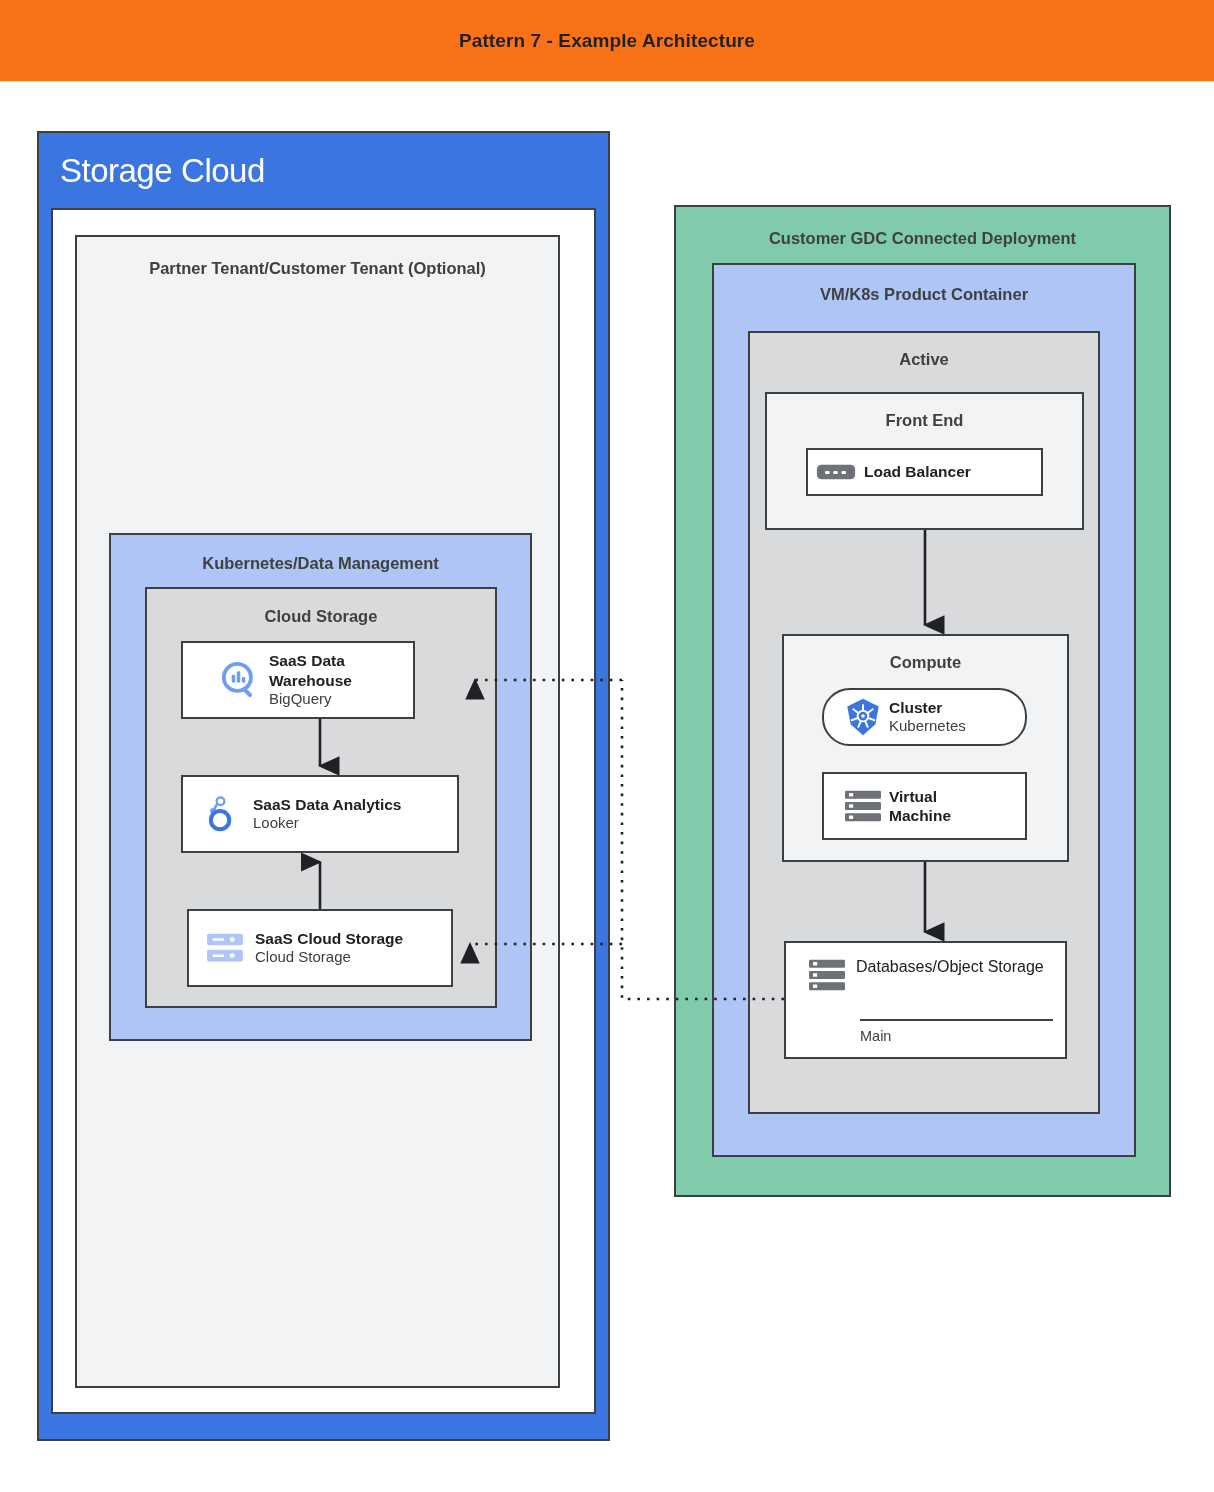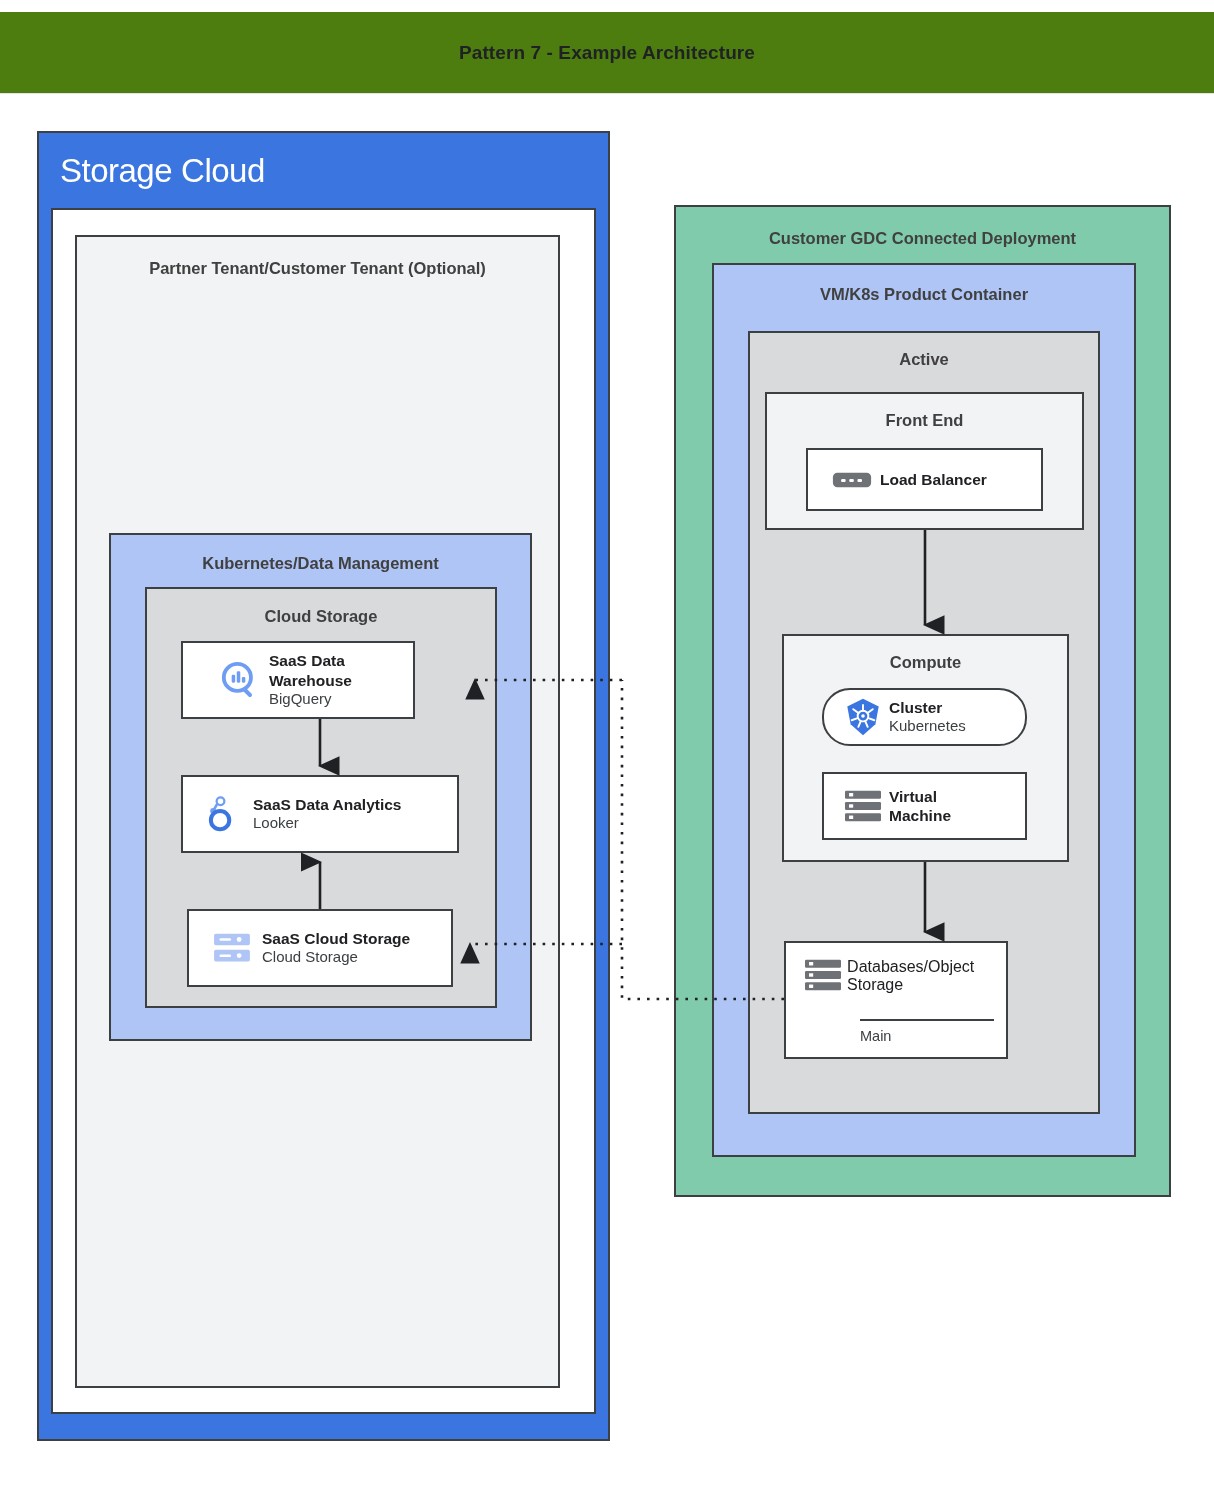--- a/index.html
+++ b/index.html
@@ -8,23 +8,22 @@
     background: #ffffff;
     font-family: "Liberation Sans", sans-serif;
     color: #202124;
     overflow: hidden;
   }
   #canvas { position: relative; width: 1214px; height: 1492px; }
 
   
   .header {
     position: absolute; left: 0; top: 0; width: 1214px; height: 82px;
-    background: #4d7c0f;
+    background: #f97316;
     border-bottom: 1px solid #e3e5e8;
-    margin-top: 12px;
   }
   .header-title {
     position: absolute; left: 0; top: 30px; width: 1214px;
     text-align: center;
     font-size: 19px; font-weight: bold; letter-spacing: .1px;
     color: #1f2124;
   }
 
   
   .box { position: absolute; border: 2px solid #3c4043; }
@@ -125,21 +124,21 @@
         <circle cx="11.5" cy="20.5" r="3.3" fill="#6f9df4"></circle>
         <circle cx="19.5" cy="31" r="10.5" fill="none" stroke="#3b76e0" stroke-width="4.6"></circle>
       </svg>
     </div>
     <div class="txt">
       <span class="t1">SaaS Data Analytics</span>
       <span class="t2">Looker</span>
     </div>
   </div>
 
-  <div class="card" style="left:187px; top:909px; width:266px; height:78px; padding-left:13px;">
+  <div class="card" style="left:187px; top:909px; width:266px; height:78px; padding-left:6px;">
     <div class="ico" style="width:60px;">
       <svg width="44" height="34" viewBox="0 0 48 38">
         <rect x="4" y="3" width="40" height="13" rx="2" fill="#aec5f6"></rect>
         <rect x="4" y="21" width="40" height="13" rx="2" fill="#aec5f6"></rect>
         <rect x="10" y="8.2" width="13" height="2.8" rx="1.4" fill="#ffffff"></rect>
         <rect x="10" y="26.2" width="13" height="2.8" rx="1.4" fill="#ffffff"></rect>
         <circle cx="32" cy="9.5" r="2.7" fill="#ffffff"></circle>
         <circle cx="32" cy="27.5" r="2.7" fill="#ffffff"></circle>
       </svg>
     </div>
@@ -158,21 +157,21 @@
   </div>
 
   <div class="box active-gray" style="left:748px; top:331px; width:352px; height:783px;">
     <div class="box-title" style="top:17px; font-size:16.5px;">Active</div>
   </div>
 
   <div class="box frontend-gray" style="left:765px; top:392px; width:319px; height:138px;">
     <div class="box-title" style="top:17px; font-size:16.5px;">Front End</div>
   </div>
 
-  <div class="card" style="left:806px; top:448px; width:237px; height:63px; padding-left:16px;">
+  <div class="card" style="left:806px; top:448px; width:237px; height:48px; ">
     <div class="ico" style="width:56px;">
       <svg width="40" height="22" viewBox="0 0 44 22">
         <rect x="1" y="3" width="42" height="16" rx="5" fill="#6e7175"></rect>
         <rect x="10" y="10" width="5" height="3.2" rx="1.2" fill="#ffffff"></rect>
         <rect x="19" y="10" width="5" height="3.2" rx="1.2" fill="#ffffff"></rect>
         <rect x="28" y="10" width="5" height="3.2" rx="1.2" fill="#ffffff"></rect>
       </svg>
     </div>
     <div class="txt">
       <span class="t1">Load Balancer</span>
@@ -216,21 +215,21 @@
         <rect x="8.5" y="18.1" width="4.6" height="3.8" fill="#ffffff"></rect>
         <rect x="8.5" y="30.6" width="4.6" height="3.8" fill="#ffffff"></rect>
       </svg>
     </div>
     <div class="txt">
       <span class="t1">Virtual</span>
       <span class="t1">Machine</span>
     </div>
   </div>
 
-  <div class="box white-card" style="left:784px; top:941px; width:224px; height:118px;">
+  <div class="box white-card" style="left:784px; top:941px; width:283px; height:118px;">
     <div style="position:absolute; left:12px; top:14px; display:flex; align-items:flex-start;">
       <div class="ico" style="width:58px; display:flex; justify-content:center;">
         <svg width="44" height="36" viewBox="0 0 48 40">
           <rect x="4" y="3" width="40" height="9" rx="1.5" fill="#6e7175"></rect>
           <rect x="4" y="15.5" width="40" height="9" rx="1.5" fill="#6e7175"></rect>
           <rect x="4" y="28" width="40" height="9" rx="1.5" fill="#6e7175"></rect>
           <rect x="8.5" y="5.6" width="4.6" height="3.8" fill="#ffffff"></rect>
           <rect x="8.5" y="18.1" width="4.6" height="3.8" fill="#ffffff"></rect>
           <rect x="8.5" y="30.6" width="4.6" height="3.8" fill="#ffffff"></rect>
         </svg>

